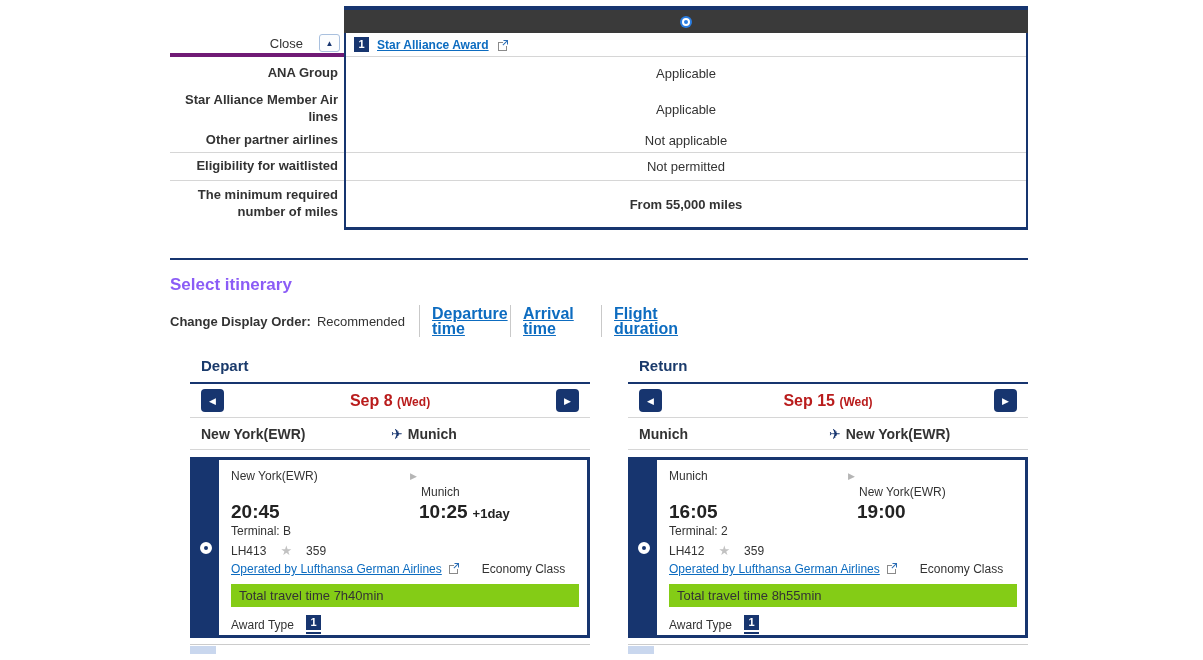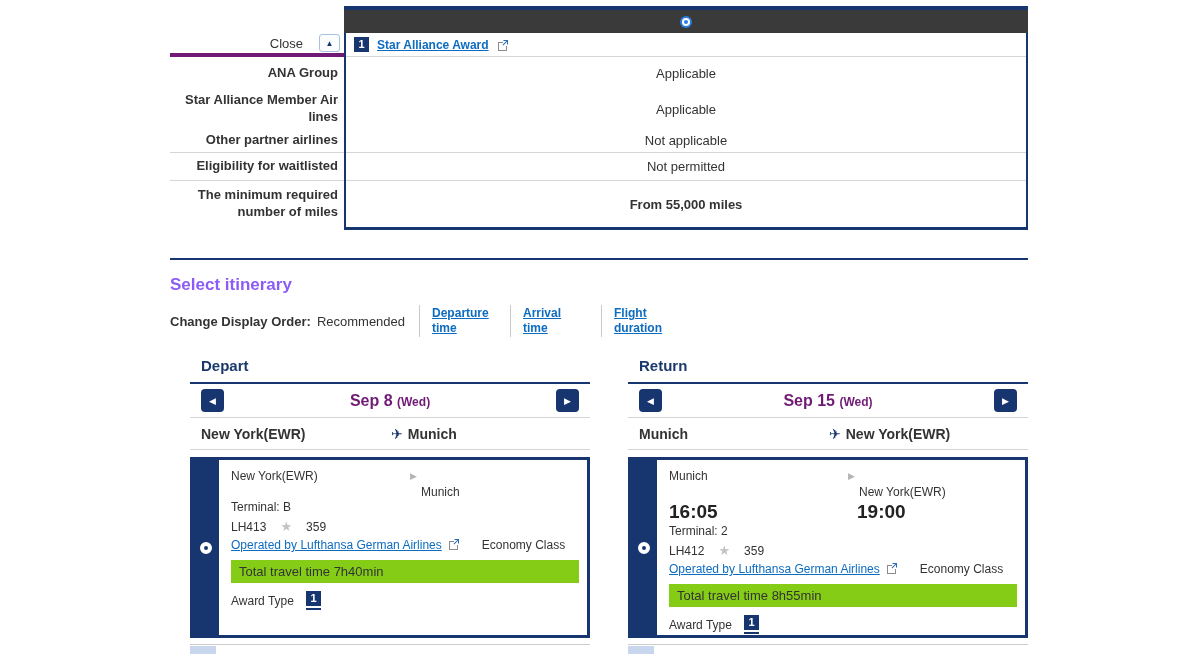--- a/index.html
+++ b/index.html
@@ -38,31 +38,31 @@
   .ext { flex:none; }
 
   
   .navy-rule { height:2px; background:#17356f; margin-top:28px; }
   .itin-title { color:#8b5cf6; font-size:17px; font-weight:bold; margin:15px 0 10px; }
   .order-row { display:flex; align-items:center; font-size:13px; }
   .order-label { font-weight:bold; }
   .order-value { margin-left:6px; }
   .sort-links { display:flex; margin-left:14px; }
   .sort-cell { border-left:1px solid #c9c9c9; padding:0 12px; display:flex; align-items:center; min-height:32px; }
-  .sort-cell a { font-size:12px; font-weight:bold; line-height:15px; display:inline-block; max-width:66px; }
+  .sort-cell a { font-size:16px; font-weight:bold; line-height:15px; display:inline-block; max-width:66px; }
 
   
   .cols { display:flex; gap:18px; margin-top:20px; }
   .col { width:420px;margin-left:20px; }
   .col-title { color:#1a3a6b; font-size:15px; font-weight:bold;
     padding:0 0 8px 11px; border-bottom:2px solid #17356f; }
   .datebar { display:flex; align-items:center; height:34px; border-bottom:1px solid #d6d6d6; padding:0 11px; }
   .nav-btn { width:23px; height:23px; background:#17356f; border-radius:4px; color:#fff;
     font-size:9px; display:flex; align-items:center; justify-content:center; cursor:pointer; }
-  .date-label { flex:1; text-align:center; color:#701a75; font-weight:bold; font-size:16px; }
+  .date-label { flex:1; text-align:center; color:#b91c1c; font-weight:bold; font-size:16px; }
   .date-label .wd { font-size:12px; }
   .routebar { display:flex; align-items:center; height:32px; border-bottom:1px solid #d6d6d6;
     padding:0 11px; font-weight:bold; font-size:14px; }
   .route-from { width:190px; }
   .plane { color:#17356f; font-size:14px; margin-right:5px; font-weight:normal; }
 
   .flight-card { display:flex; border:3px solid #17356f; margin-top:7px; height:181px; }
   .strip { width:26px; background:#17356f; display:flex; align-items:center; justify-content:center; flex:none; }
   .radio-white { width:12px; height:12px; border:4px solid #fff; border-radius:50%; }
   .card-body { flex:1; padding:9px 8px 8px 12px; font-size:12px; overflow:hidden; }
@@ -169,20 +169,25 @@
       <div class="flight-card">
         <div class="strip">
           <span class="radio-white"></span>
         </div>
         <div class="card-body">
           <div class="city-row">
             <span class="c-from">New York(EWR)</span>
             <span class="tri">▶</span>
           </div>
           <div class="c-to">Munich</div>
+          <div class="time-row">
+            <span class="t-dep">20:45</span>
+            <span class="t-arr">10:25</span>
+            <span class="t-suf">+1day</span>
+          </div>
           <div class="terminal">Terminal: B</div>
           <div class="flt-row">
             <span>LH413</span>
             <span class="star">★</span>
             <span>359</span>
           </div>
           <div class="op-row">
             <a class="lnk">Operated by Lufthansa German Airlines</a>
             <svg class="ext" width="12" height="12" viewBox="0 0 12 12">
                 <path d="M1 3h5v1H2v7h7V7h1v5H1z" fill="#8a8a8a"></path>

